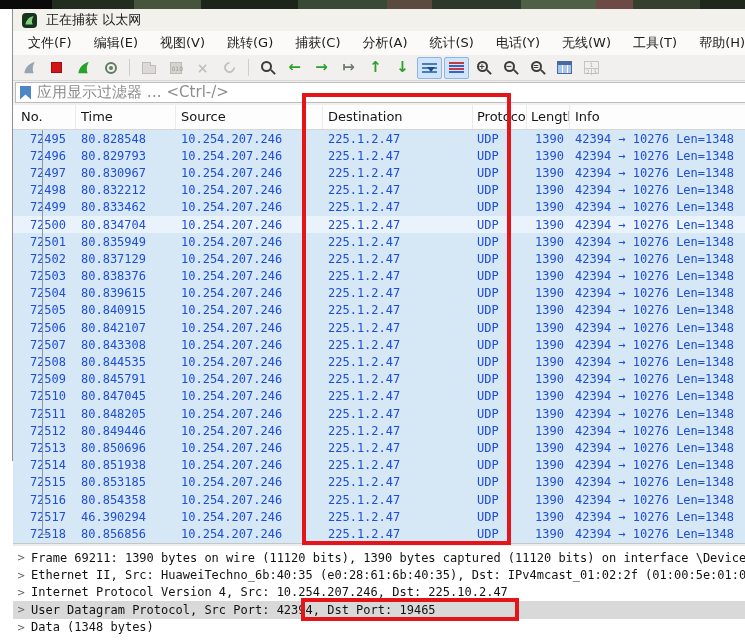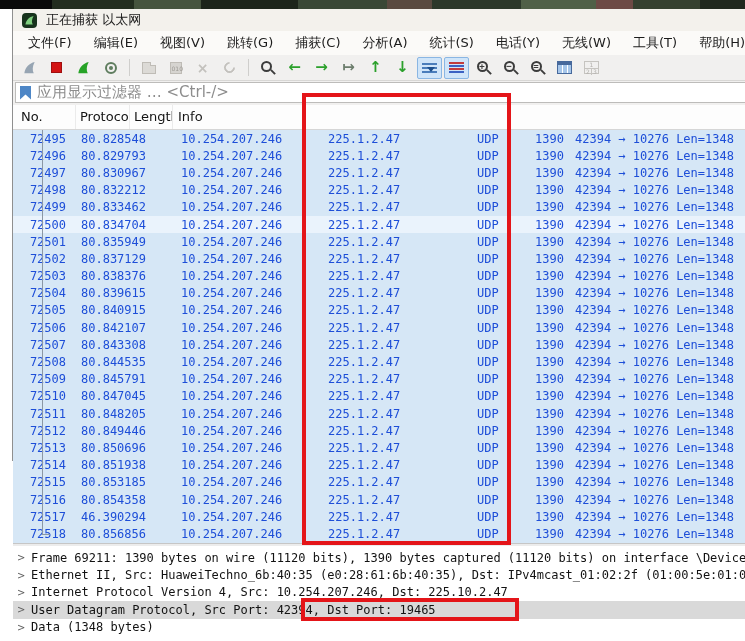--- a/index.html
+++ b/index.html
@@ -241,20 +241,23 @@
 
     <div class="filterbar">
       <div class="filter-input">
         <span class="bookmark-ic"></span>
         <span class="filter-placeholder">应用显示过滤器 … &lt;Ctrl-/&gt;</span>
       </div>
     </div>
 
     <div class="phead">
       <span class="cell w-no">No.</span>
+      <span class="cell w-time">Time</span>
+      <span class="cell w-src">Source</span>
+      <span class="cell w-dst">Destination</span>
       <span class="cell w-proto">Protocol</span>
       <span class="cell w-len">Length</span>
       <span class="cell w-info">Info</span>
     </div>
 
     <div class="plist">
 
         <div class="prow">
           <span class="cell w-no">72495</span>
           <span class="cell w-time">80.828548</span>

